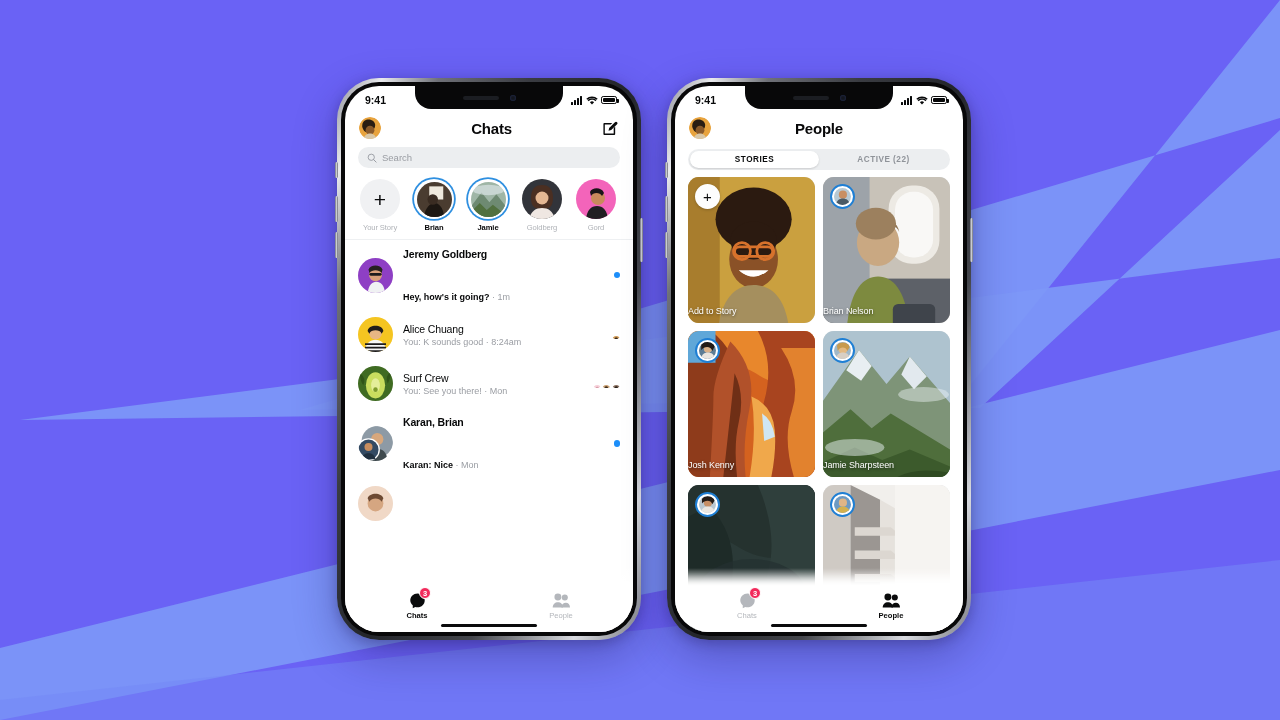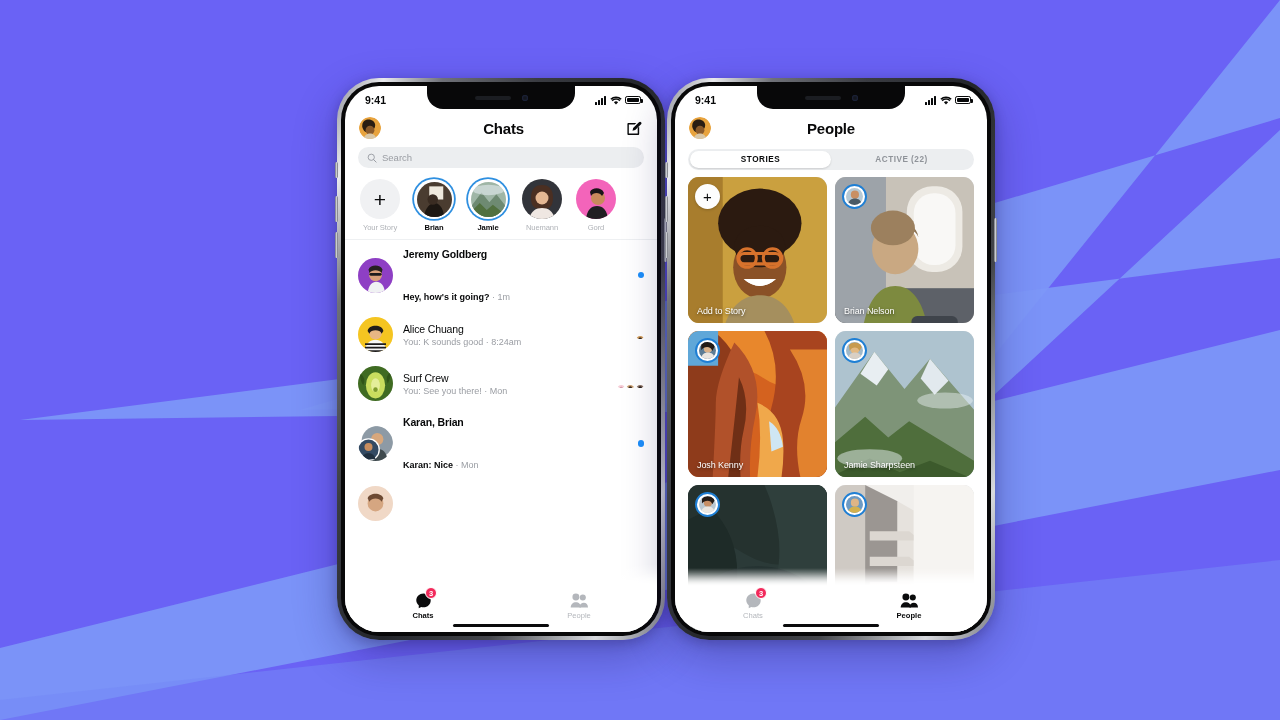--- a/index.html
+++ b/index.html
@@ -10,21 +10,21 @@
     position:relative;
   }
 
   
   #bg { position:absolute; inset:0; overflow:hidden; }
   #bg svg { position:absolute; inset:0; width:1280px; height:720px; display:block; }
 
   
   .phone {
     position:absolute;
-    width:328px; height:562px;
+    width:304px; height:562px;
     border-radius:42px;
     background:linear-gradient(115deg,#8d8f96 0%,#e9eaee 8%,#6f7178 18%,#3a3c42 34%,#23252a 52%,#44464c 70%,#d7d9de 88%,#7a7c83 100%);
     padding:4px;
     box-shadow:0 16px 44px rgba(30,20,90,.33), 0 3px 12px rgba(20,12,60,.25);
   }
   .phone-inner {
     width:100%; height:100%;
     background:#080809;
     border-radius:38px;
     padding:4px;
@@ -164,21 +164,21 @@
   .stories-grid {
     display:grid; grid-template-columns:1fr 1fr; gap:8px;
     padding:0 13px;
   }
   .story-card {
     position:relative; height:146px; border-radius:11px; overflow:hidden;
     background:#cfd3d8;
   }
   .story-card .card-art { position:absolute; inset:0; }
   .card-name {
-    position:absolute; left:9px; bottom:7px; z-index:4;
+    position:absolute; left:0; bottom:7px; z-index:4;
     font-size:9px; color:#fff; letter-spacing:-.1px;
     text-shadow:0 1px 3px rgba(0,0,0,.55);
   }
   .card-badge {
     position:absolute; left:7px; top:7px; z-index:4;
     width:25px; height:25px; border-radius:50%;
     border:2px solid #1f7fd4; padding:1.6px; background:#fff;
   }
   .card-badge .bi { width:100%; height:100%; border-radius:50%; overflow:hidden; }
   .add-plus {
@@ -311,21 +311,21 @@
             <div class="story-img">
               <svg viewBox="0 0 40 40" width="100%" height="100%">
                 <rect width="40" height="40" fill="#32343a"></rect>
                 <path d="M9 19c0-9 4-13 11-13s11 4 11 13-4 11-11 11S9 28 9 19z" fill="#4a2f22"></path>
                 <circle cx="20" cy="19" r="6.5" fill="#e4b793"></circle>
                 <path d="M7 40c2-8 7-11 13-11s11 3 13 11z" fill="#efe7e2"></path>
               </svg>
             </div>
           </div>
 
-          <div class="story-name">Nuemann</div>
+          <div class="story-name">Goldberg</div>
         </div>
 
         <div class="story">
           <div class="story-ring">
             <div class="story-img">
               <svg viewBox="0 0 40 40" width="100%" height="100%">
                 <rect width="40" height="40" fill="#f364ba"></rect>
                 <path d="M10 40c1-9 5-13 11-13s10 4 11 13z" fill="#211f22"></path>
                 <circle cx="22" cy="19" r="7" fill="#c98a5c"></circle>
                 <path d="M14 13c2-5 12-5 14 1l-2 3c-2-4-9-4-11 0z" fill="#1a1518"></path>

